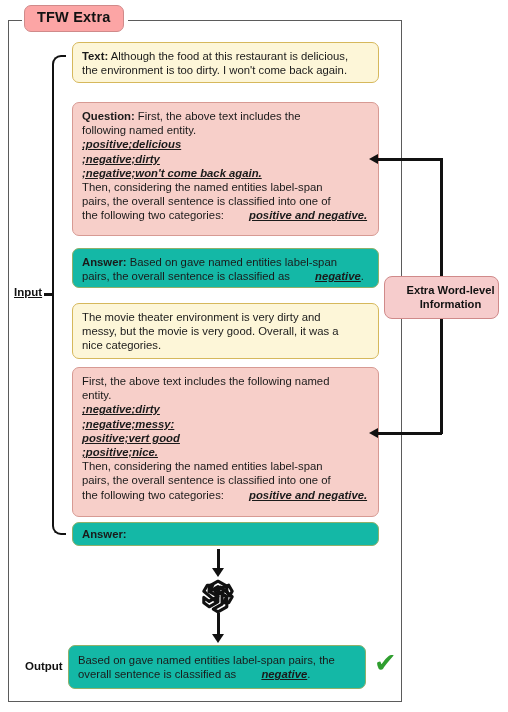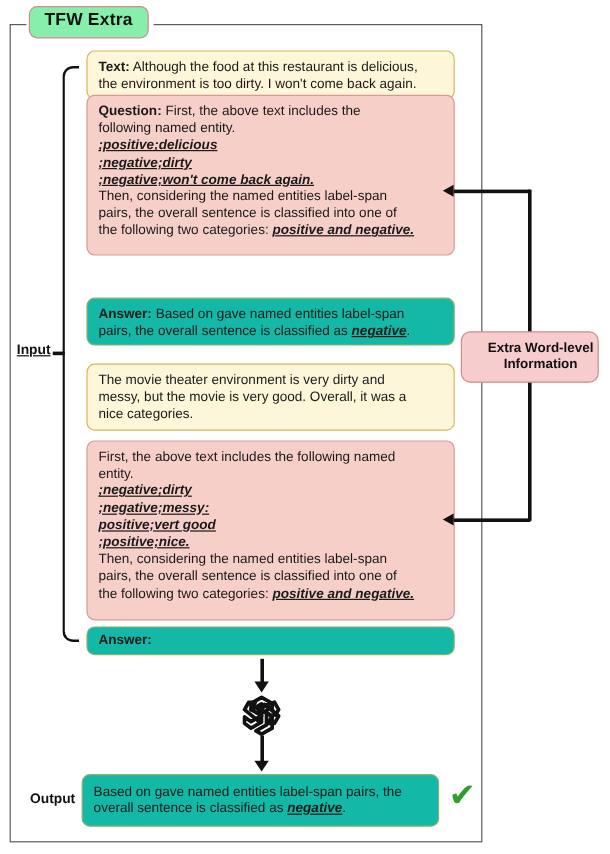--- a/index.html
+++ b/index.html
@@ -13,21 +13,21 @@
   
   #outer-frame{
     position:absolute;left:8px;top:20px;width:394px;height:682px;
     border:1.5px solid #5b5b5b;background:transparent;box-sizing:border-box;
   }
 
   
   #title-badge{
     position:absolute;left:24px;top:5px;
     padding:4px 12px 5px 12px;
-    background:#86efac;border:1px solid #d08a8a;border-radius:7px;
+    background:#fca5a5;border:1px solid #d08a8a;border-radius:7px;
     font-size:14.5px;font-weight:bold;letter-spacing:.2px;
     color:#111;z-index:5;line-height:1.1;
   }
   
   #title-mask{
     position:absolute;left:22px;top:14px;width:106px;height:16px;
     background:#fff;z-index:4;
   }
 
   
@@ -37,25 +37,25 @@
     font-size:11.3px;line-height:14.2px;
     padding:6px 8px 6px 9px;
     overflow:hidden;
   }
   .box .ln{display:block;white-space:nowrap;}
   .yellow{background:#fdf6d8;border-color:#d6b85c;}
   .pink  {background:#f7cfc9;border-color:#d79a93;}
   .green {background:#14b8a6;border-color:#90b06a;}
   b.lbl{font-weight:bold;}
   .ent{font-style:italic;font-weight:bold;text-decoration:underline;}
-  .emph{font-style:italic;font-weight:bold;text-decoration:underline;}
+  .emph{font-style:italic;font-weight:bold;text-decoration:underline;margin-left:22px;}
 
   
   #box-text      {left:72px;top:42px;width:307px;height:41px;}
-  #box-question1 {left:72px;top:79px;width:307px;height:134px;}
+  #box-question1 {left:72px;top:102px;width:307px;height:134px;}
   #box-answer1   {left:72px;top:248px;width:307px;height:40px;}
   #box-text2     {left:72px;top:303px;width:307px;height:56px;}
   #box-question2 {left:72px;top:367px;width:307px;height:150px;}
   #box-answer2   {left:72px;top:522px;width:307px;height:24px;padding-top:4px;}
   #box-output    {left:68px;top:645px;width:298px;height:44px;padding-top:7px;}
 
   
   #input-bracket{
     position:absolute;left:52px;top:55px;width:14px;height:480px;
     border:2.5px solid #111;border-right:none;

